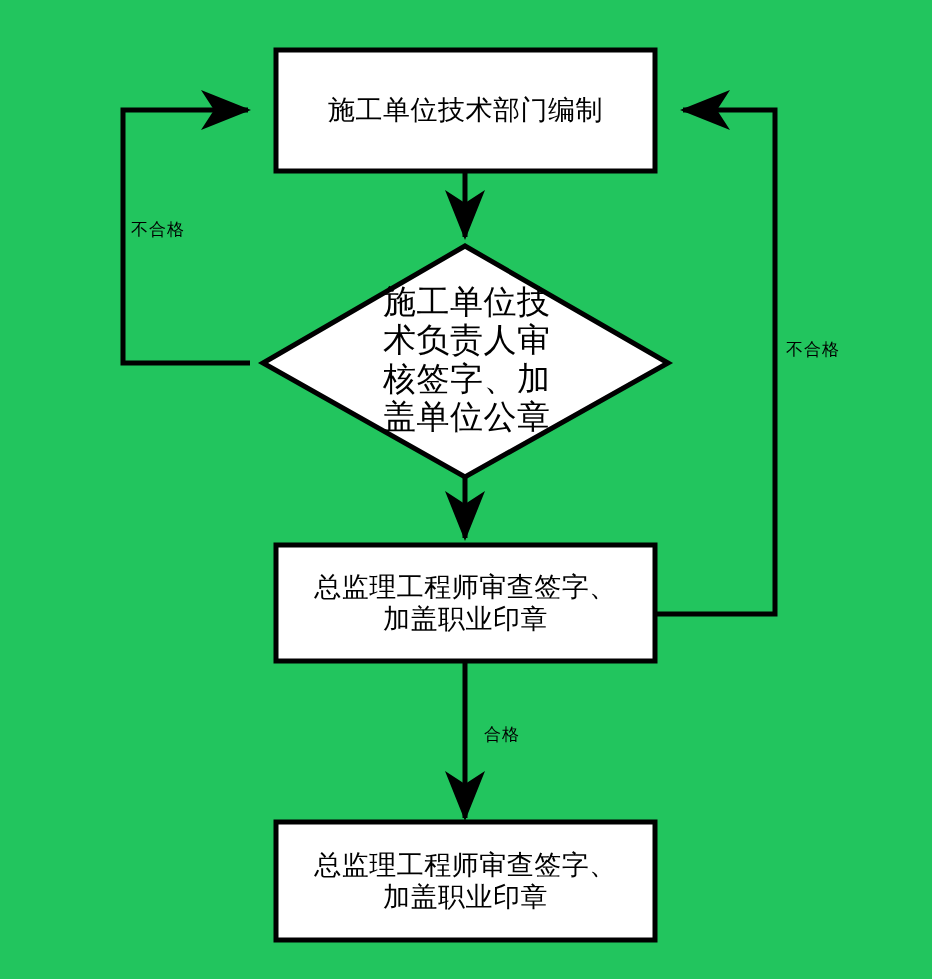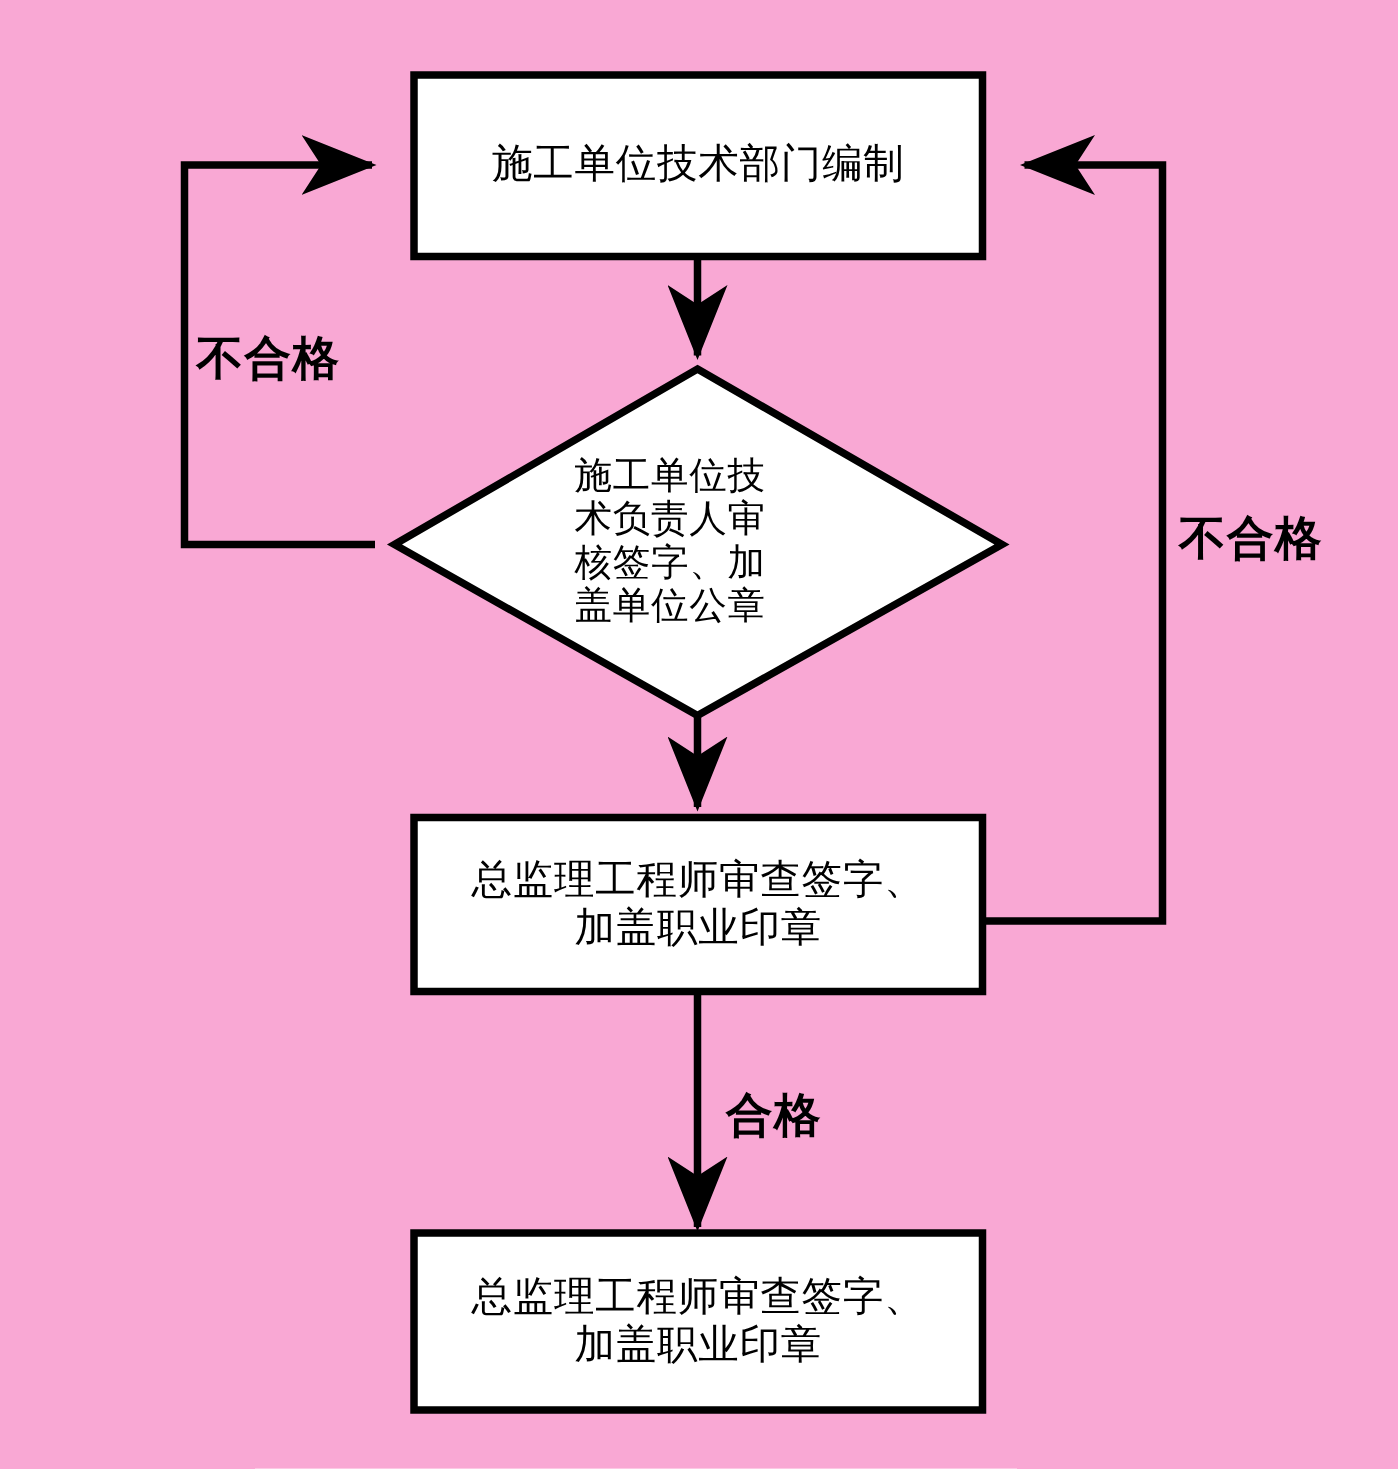--- a/index.html
+++ b/index.html
@@ -10,21 +10,21 @@
   body {
     width: 932px;
     height: 979px;
     font-family: "DejaVu Sans", "Liberation Sans", sans-serif;
     overflow: hidden;
   }
   #flowchart-root {
     position: relative;
     width: 932px;
     height: 979px;
-    background: #f9a8d4;
+    background: #22c55e;
   }
   #flow-svg {
     position: absolute;
     left: 0;
     top: 0;
     width: 932px;
     height: 979px;
     display: block;
   }
   .node-text {
@@ -37,31 +37,30 @@
     font-size: 26px;
     line-height: 1.20;
     letter-spacing: 0.5px;
     white-space: pre-line;
     pointer-events: none;
   }
   .box-text {
     font-size: 27px;
   }
   .diamond-text {
-    font-size: 25px;
+    font-size: 33px;
     line-height: 1.16;
   }
   .edge-label {
     position: absolute;
     color: #000000;
-    font-size: 31px;
+    font-size: 17px;
     letter-spacing: 1px;
     white-space: nowrap;
     pointer-events: none;
-    font-weight: bold;
   }
   
   .node-hit {
     position: absolute;
     background: transparent;
   }
 </style>
 </head>
 <body>
 

